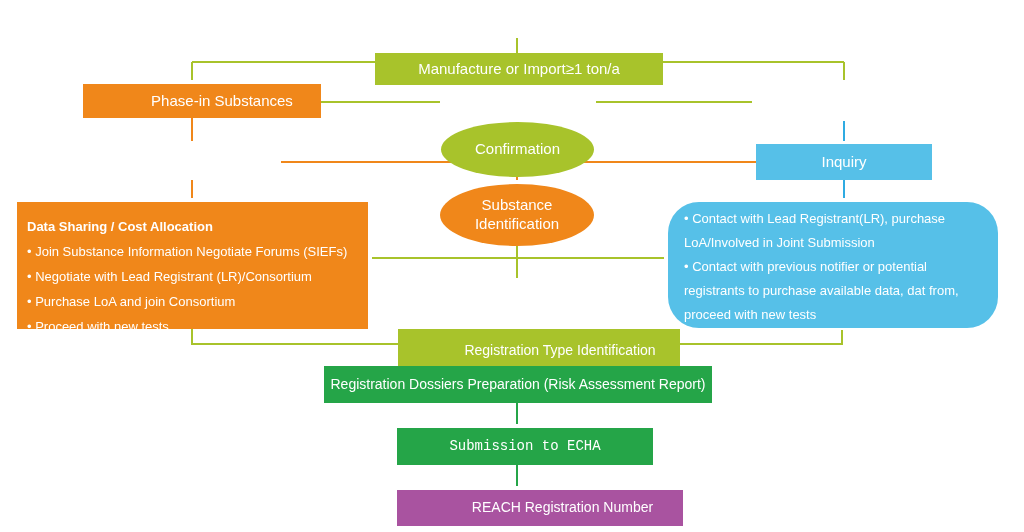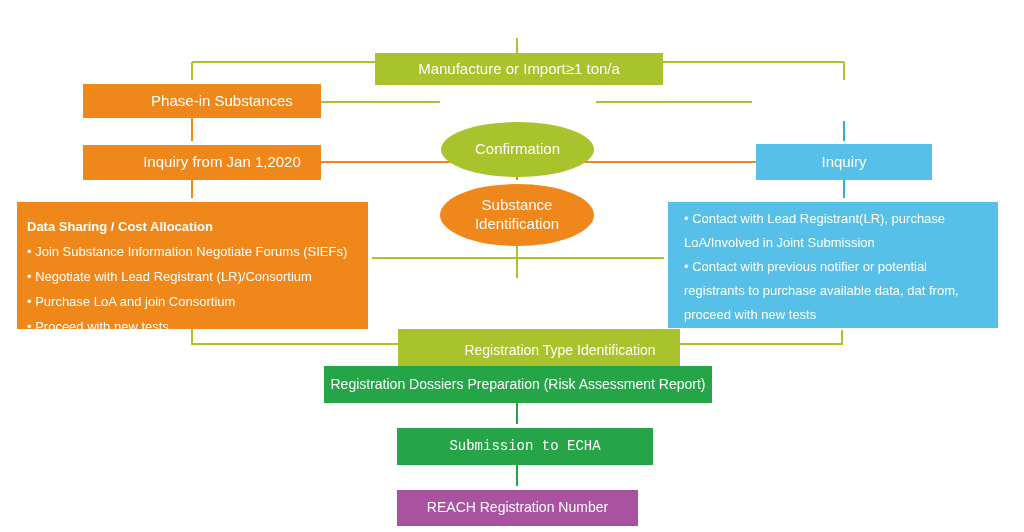--- a/index.html
+++ b/index.html
@@ -93,43 +93,42 @@
     <path class="s-gr" d="M517 465 V486" marker-end="url(#ah-gr)"></path>
   </svg>
 
   <div class="node bg-yg" style="left:375px;top:6px;width:288px;height:32px;">Manufacture or Import≥1 ton/a</div>
 
   <div class="node bg-or" style="left:83px;top:84px;width:198px;height:34px;">Phase-in Substances</div>
 
   <div class="node bg-yg ellipse" style="left:441px;top:75px;width:153px;height:55px;">Confirmation</div>
 
 
-  <div class="node bg-or" style="left:83px;top:145px;width:198px;height:35px;">Inquiry from Jan 1,2020</div>
 
   <div class="node bg-bl" style="left:756px;top:144px;width:176px;height:36px;">Inquiry</div>
 
   <div class="node bg-or ellipse" style="left:440px;top:184px;width:154px;height:62px;padding:0 12px;box-sizing:border-box;">Substance Identification</div>
 
   <div class="bigbox bg-or" style="left:17px;top:202px;width:351px;height:127px;padding:12px 0 0 10px;box-sizing:border-box;" id="data-sharing-box">
     <div class="line title">Data Sharing / Cost Allocation</div>
     <div class="line">• Join Substance Information Negotiate Forums (SIEFs)</div>
     <div class="line">• Negotiate with Lead Registrant (LR)/Consortium</div>
     <div class="line">• Purchase LoA and join Consortium</div>
     <div class="line">• Proceed with new tests</div>
   </div>
 
   <div class="node bg-yg" style="left:398px;top:282px;width:240px;height:44px;font-size:14px;padding-left:42px;">Registration Type Identification</div>
 
-  <div class="bigbox bg-bl" style="left:668px;top:202px;width:330px;height:126px;padding:5px 0 0 16px;box-sizing:border-box;" id="contact-lead-box">
+  <div class="bigbox bg-bl" style="left:668px;top:202px;width:330px;height:126px;padding:5px 0 0 16px;box-sizing:border-box;border-radius:31px;" id="contact-lead-box">
     <div class="line">• Contact with Lead Registrant(LR), purchase</div>
     <div class="line">LoA/Involved in Joint Submission</div>
     <div class="line">• Contact with previous notifier or potential</div>
     <div class="line">registrants to purchase available data, dat from,</div>
     <div class="line">proceed with new tests</div>
   </div>
 
   <div class="node bg-gr" style="left:324px;top:366px;width:388px;height:37px;font-size:14px;">Registration Dossiers Preparation (Risk Assessment Report)</div>
 
   <div class="node bg-gr" style="left:397px;top:428px;width:256px;height:37px;font-size:14px;font-family:Liberation Mono, monospace;">Submission to ECHA</div>
 
-  <div class="node bg-pu" style="left:397px;top:490px;width:241px;height:36px;font-size:14px;">REACH Registration Number</div>
+  <div class="node bg-pu" style="left:397px;top:490px;width:241px;height:36px;font-size:14px;padding-left:45px;">REACH Registration Number</div>
 
 </div>
 
 </body></html>

